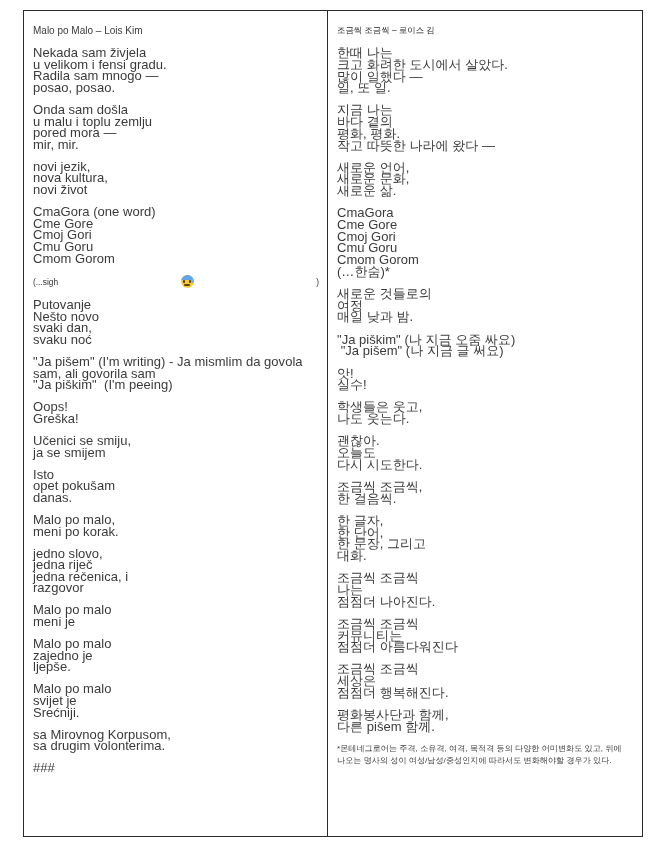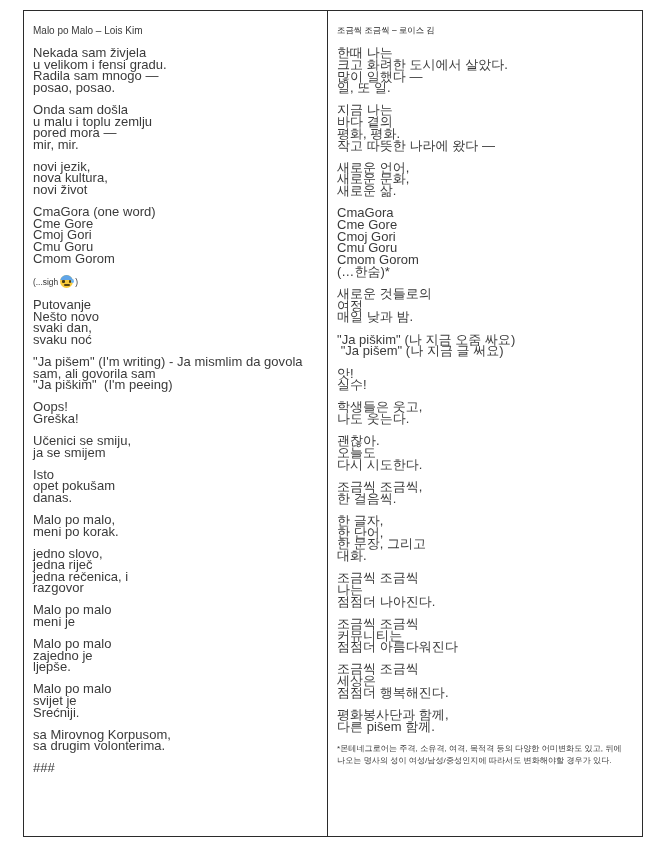--- a/index.html
+++ b/index.html
@@ -79,20 +79,21 @@
   .latin {
     font-size: 8.3px;
     line-height: 11.7px;
   }
   .emoji-line {
     font-size: 8.4px;
     line-height: 14px;
     display: flex;
     align-items: center;
     gap: 2px;
+    justify-content: space-between;
   }
   .emoji {
     display: inline-block;
     width: 13px;
     height: 13px;
     position: relative;
     vertical-align: middle;
     flex: none;
   }
   .emoji .face {

